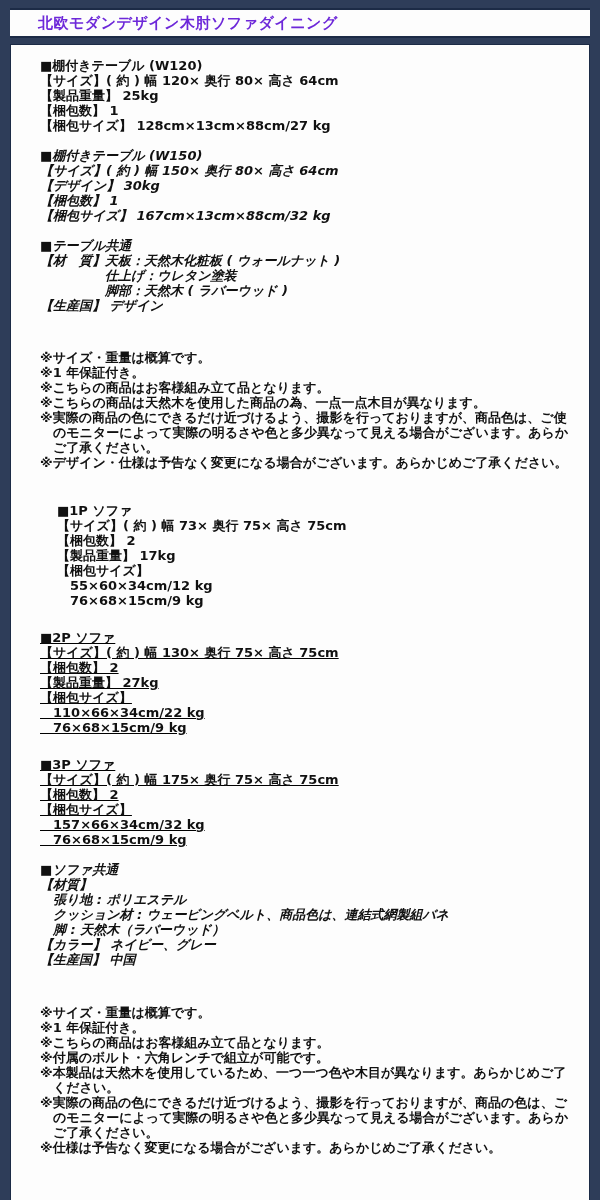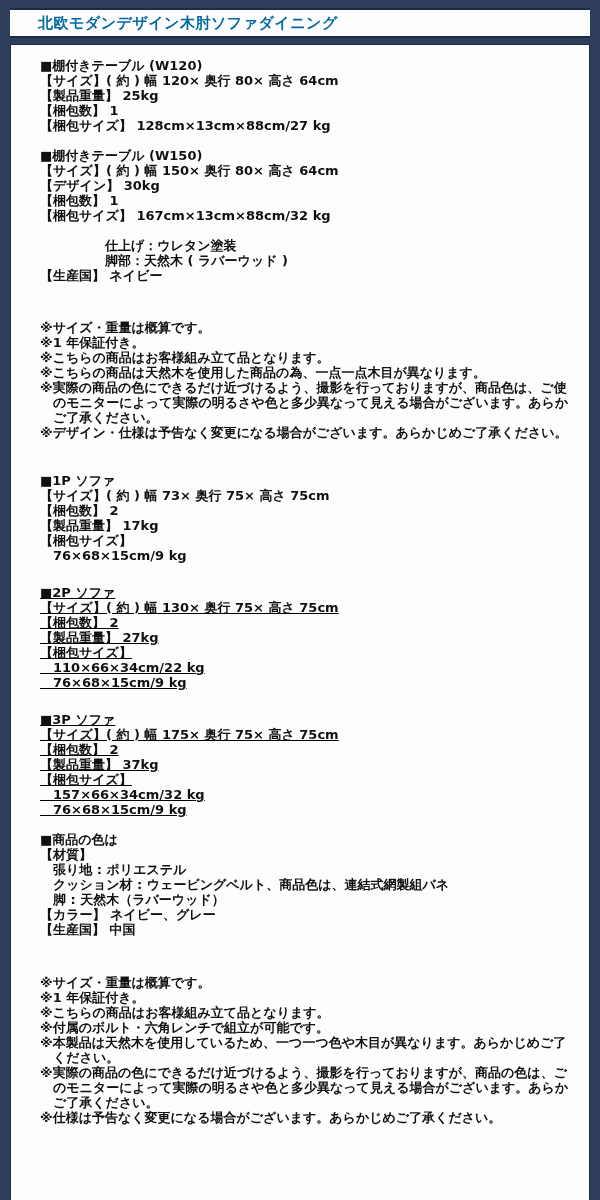--- a/index.html
+++ b/index.html
@@ -20,21 +20,21 @@
     background: #fdfdfd;
     border-top: 2px solid #1c2b46;
     border-bottom: 2px solid #1c2b46;
     display: flex;
     align-items: center;
     padding-left: 28px;
   }
   .title-text {
     font-size: 15px;
     font-weight: bold;
-    color: #0369a1;
+    color: #6d28d9;
     letter-spacing: 0.5px;
     white-space: pre;
   }
   .content-panel {
     margin: 6px 10px 0 10px;
     background: #fdfdfd;
     border: 1px solid #1c2b46;
     box-sizing: border-box;
     height: 1164px;
     padding: 13px 14px 0 29px;
@@ -46,23 +46,23 @@
   }
   .line {
     font-size: 13px;
     line-height: 15px;
     height: 15px;
     font-weight: bold;
     color: #111111;
     white-space: pre-wrap;
     overflow: hidden;
   }
-  .mt-block   { margin-top: 15px; }
+  .mt-block   { margin-top: 15px; font-style: italic; }
   .mt-notes1  { margin-top: 37px; }
-  .mt-sofa1p  { margin-top: 33px; }
+  .mt-sofa1p  { margin-top: 33px; margin-left: 17px; }
   .mt-sofa    { margin-top: 22px; text-decoration: underline; }
   .mt-notes2  { margin-top: 38px; }
 </style>
 </head>
 <body>
 
 <div class="title-bar">
   <span class="title-text">北欧モダンデザイン木肘ソファダイニング</span>
 </div>
 
@@ -78,67 +78,69 @@
 
   <div class="block mt-block">
     <div class="line">■棚付きテーブル (W150)</div>
     <div class="line">【サイズ】( 約 ) 幅 150× 奥行 80× 高さ 64cm</div>
     <div class="line">【デザイン】 30kg</div>
     <div class="line">【梱包数】 1</div>
     <div class="line">【梱包サイズ】 167cm×13cm×88cm/32 kg</div>
   </div>
 
   <div class="block mt-block">
+    <div class="line">■テーブル共通</div>
+    <div class="line">【材　質】天板：天然木化粧板 ( ウォールナット )</div>
     <div class="line">　　　　　仕上げ：ウレタン塗装</div>
     <div class="line">　　　　　脚部：天然木 ( ラバーウッド )</div>
-    <div class="line">【生産国】 ネイビー</div>
+    <div class="line">【生産国】 デザイン</div>
   </div>
 
   <div class="block mt-notes1">
     <div class="line">※サイズ・重量は概算です。</div>
     <div class="line">※1 年保証付き。</div>
     <div class="line">※こちらの商品はお客様組み立て品となります。</div>
     <div class="line">※こちらの商品は天然木を使用した商品の為、一点一点木目が異なります。</div>
     <div class="line">※実際の商品の色にできるだけ近づけるよう、撮影を行っておりますが、商品色は、ご使用</div>
     <div class="line">　のモニターによって実際の明るさや色と多少異なって見える場合がございます。あらかじめ</div>
     <div class="line">　ご了承ください。</div>
     <div class="line">※デザイン・仕様は予告なく変更になる場合がございます。あらかじめご了承ください。</div>
   </div>
 
   <div class="block mt-sofa1p">
     <div class="line">■1P ソファ</div>
     <div class="line">【サイズ】( 約 ) 幅 73× 奥行 75× 高さ 75cm</div>
     <div class="line">【梱包数】 2</div>
     <div class="line">【製品重量】 17kg</div>
     <div class="line">【梱包サイズ】</div>
+    <div class="line">　55×60×34cm/12 kg</div>
     <div class="line">　76×68×15cm/9 kg</div>
   </div>
 
   <div class="block mt-sofa">
     <div class="line">■2P ソファ</div>
     <div class="line">【サイズ】( 約 ) 幅 130× 奥行 75× 高さ 75cm</div>
     <div class="line">【梱包数】 2</div>
     <div class="line">【製品重量】 27kg</div>
     <div class="line">【梱包サイズ】</div>
     <div class="line">　110×66×34cm/22 kg</div>
     <div class="line">　76×68×15cm/9 kg</div>
   </div>
 
   <div class="block mt-sofa">
     <div class="line">■3P ソファ</div>
     <div class="line">【サイズ】( 約 ) 幅 175× 奥行 75× 高さ 75cm</div>
     <div class="line">【梱包数】 2</div>
-    <div class="line">【製品重量】 37kg</div>
     <div class="line">【梱包サイズ】</div>
     <div class="line">　157×66×34cm/32 kg</div>
     <div class="line">　76×68×15cm/9 kg</div>
   </div>
 
   <div class="block mt-block">
-    <div class="line">■商品の色は</div>
+    <div class="line">■ソファ共通</div>
     <div class="line">【材質】</div>
     <div class="line">　張り地 : ポリエステル</div>
     <div class="line">　クッション材 : ウェービングベルト、商品色は、連結式網製組バネ</div>
     <div class="line">　脚 : 天然木（ラバーウッド）</div>
     <div class="line">【カラー】 ネイビー、グレー</div>
     <div class="line">【生産国】 中国</div>
   </div>
 
   <div class="block mt-notes2">
     <div class="line">※サイズ・重量は概算です。</div>

